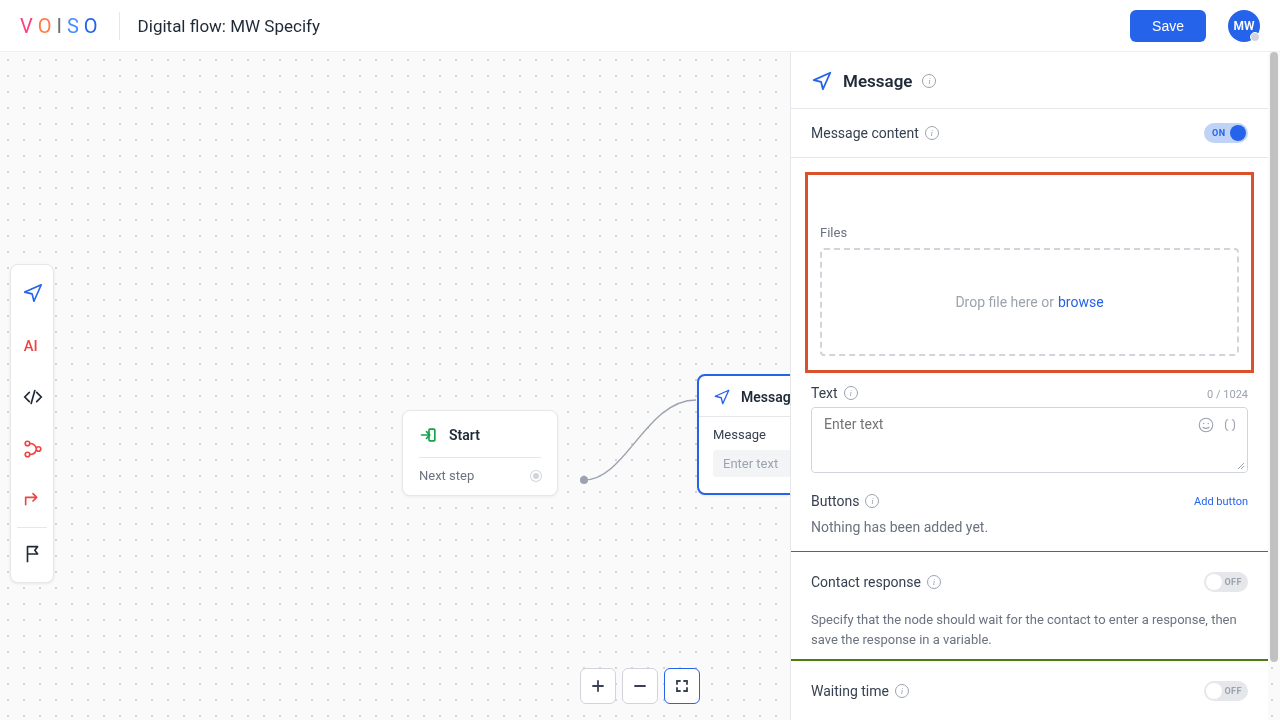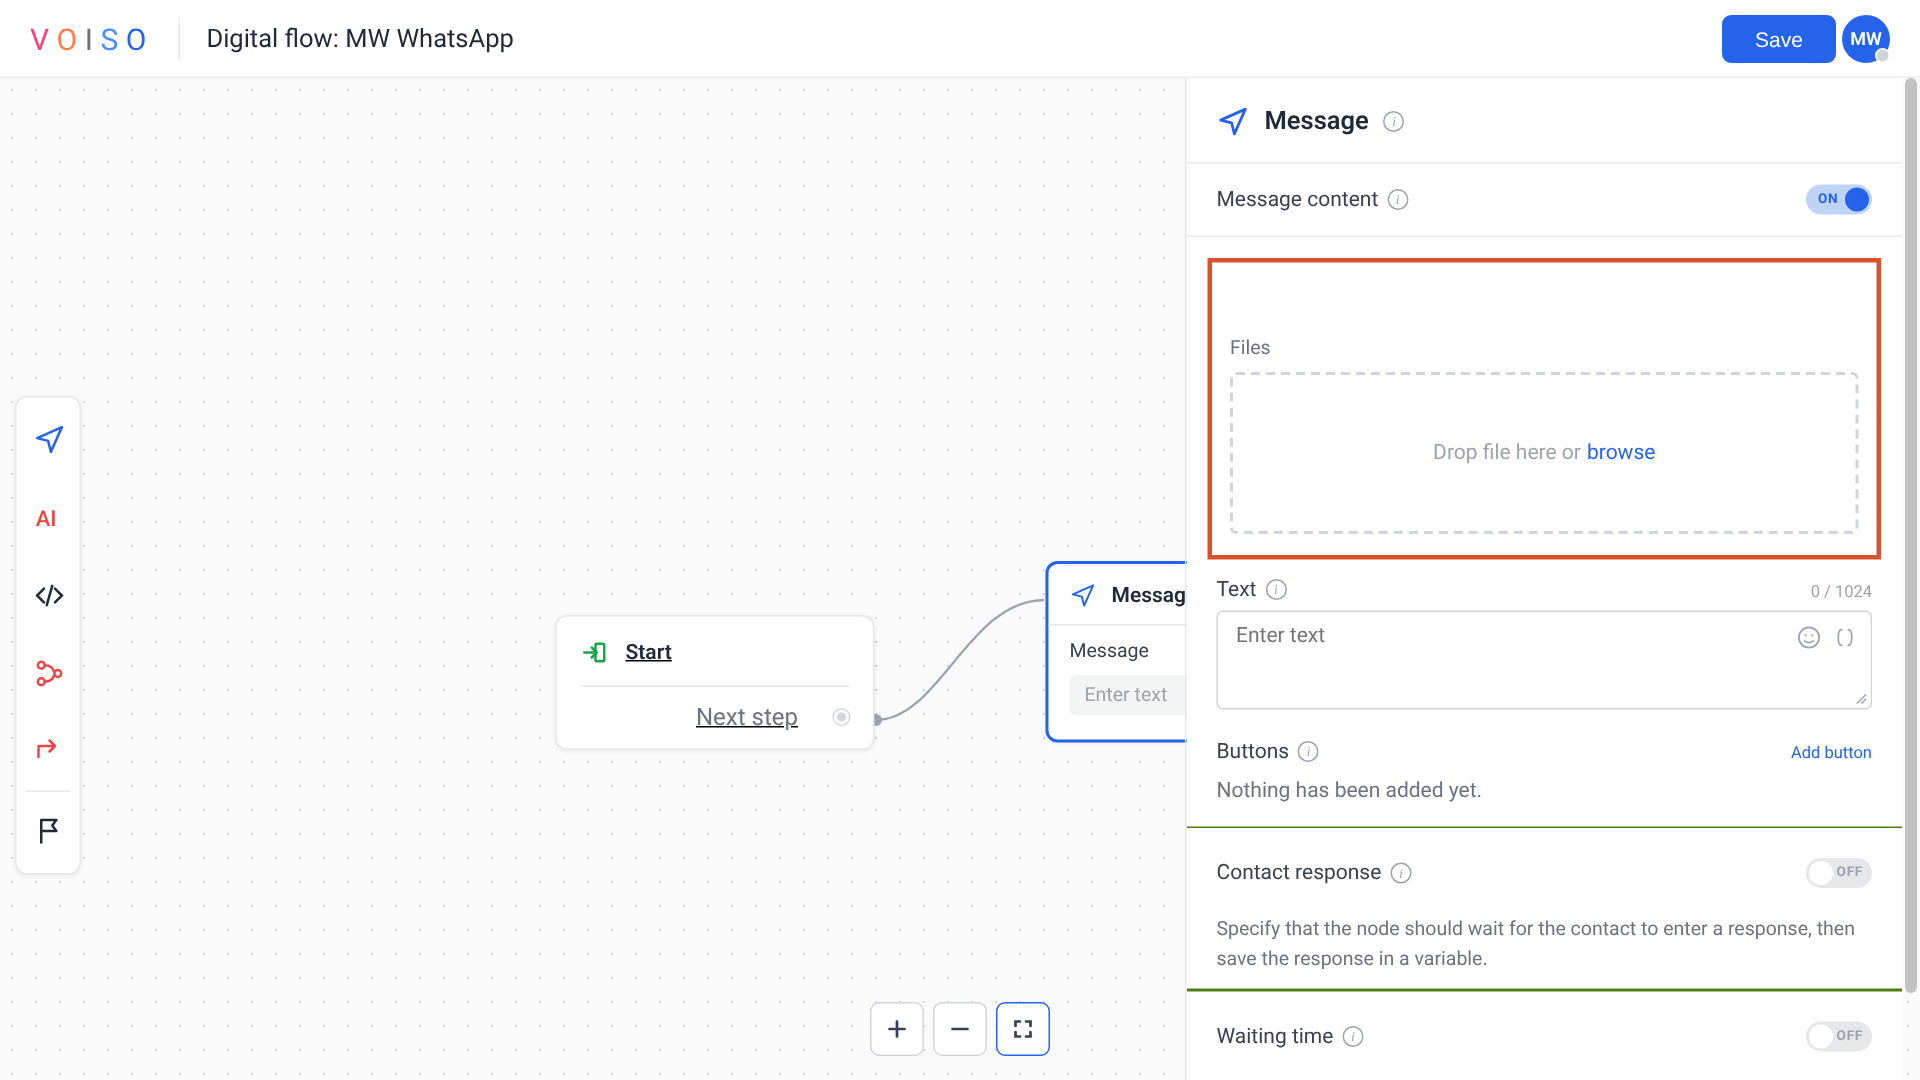--- a/index.html
+++ b/index.html
@@ -8,39 +8,39 @@
 
 .header { height: 52px; display: flex; align-items: center; padding: 0 20px; border-bottom: 1px solid #eee; background: #fff; position: relative; z-index: 10; }
 .logo { display: flex; align-items: center; gap: 2px; font-size: 20px; font-weight: 400; letter-spacing: 3px; }
 .logo-v { color: #ff3e7f; }
 .logo-o1 { color: #ff7b4a; }
 .logo-i { color: #6e6e6e; }
 .logo-s { color: #4a8dff; }
 .logo-o2 { color: #2563eb; }
 .header-divider { width: 1px; height: 28px; background: #e5e7eb; margin: 0 18px; }
 .header-title { font-size: 17px; color: #1f2937; font-weight: 400; }
-.header-right { margin-left: auto; display: flex; align-items: center; gap: 4px; }
+.header-right { margin-left: auto; display: flex; align-items: center; gap: 22px; }
 .save-btn { background: #2563eb; color: #fff; border: none; border-radius: 6px; padding: 8px 22px; font-size: 14px; font-weight: 500; cursor: pointer; }
 .avatar { width: 32px; height: 32px; border-radius: 50%; background: #2563eb; color: #fff; display: flex; align-items: center; justify-content: center; font-size: 12px; font-weight: 600; position: relative; }
 .avatar::after { content: ''; position: absolute; bottom: 0; right: 0; width: 8px; height: 8px; background: #d1d5db; border-radius: 50%; border: 1.5px solid #fff; }
 
 
 .canvas-area { position: absolute; top: 52px; left: 0; right: 0; bottom: 0; background-image: radial-gradient(circle, #d1d5db 1px, transparent 1px); background-size: 16px 16px; background-color: #fafafa; }
 
 
 .left-toolbar { position: absolute; left: 10px; top: 212px; width: 44px; background: #fff; border: 1px solid #e5e7eb; border-radius: 8px; box-shadow: 0 1px 3px rgba(0,0,0,0.08); display: flex; flex-direction: column; padding: 2px; z-index: 5; }
 .tool-item { width: 40px; height: 52px; display: flex; align-items: center; justify-content: center; cursor: pointer; border-radius: 6px; }
 .tool-divider { height: 1px; background: #e5e7eb; margin: 0 4px; }
 
 
 .node { position: absolute; background: #fff; border: 1px solid #e5e7eb; border-radius: 8px; box-shadow: 0 1px 3px rgba(0,0,0,0.06); }
-.node-start { left: 370px; top: 358px; width: 213px; padding: 14px 16px 12px; text-decoration: underline; }
+.node-start { left: 402px; top: 358px; width: 156px; padding: 14px 16px 12px; }
 .node-start-header { display: flex; align-items: center; gap: 10px; font-size: 14px; font-weight: 600; color: #1f2937; }
 .node-start-divider { height: 1px; background: #e5e7eb; margin: 12px 0 10px; }
-.node-start-footer { display: flex; align-items: center; justify-content: flex-end; gap: 24px; font-size: 16px; color: #6b7280; }
+.node-start-footer { display: flex; align-items: center; justify-content: space-between; gap: 7px; font-size: 13px; color: #6b7280; }
 .port-out { width: 10px; height: 10px; border-radius: 50%; background: #d1d5db; border: 2px solid #fff; box-shadow: 0 0 0 1px #d1d5db; }
 
 .node-message { left: 697px; top: 322px; width: 200px; border: 2px solid #2563eb; border-radius: 8px; }
 .node-message-header { display: flex; align-items: center; gap: 10px; padding: 12px 14px 10px; border-bottom: 1px solid #e5e7eb; font-size: 14px; font-weight: 600; color: #1f2937; }
 .node-message-body { padding: 10px 14px 16px; }
 .node-message-label { font-size: 13px; color: #374151; margin-bottom: 8px; }
 .node-message-input { background: #f3f4f6; border-radius: 4px; padding: 6px 10px; font-size: 13px; color: #9ca3af; }
 
 
 .edge { position: absolute; left: 576px; top: 344px; pointer-events: none; }
@@ -101,21 +101,21 @@
 <div class="header">
   <div class="logo">
     <span class="logo-v">V</span>
       <span class="logo-o1">O</span>
       <span class="logo-i">I</span>
       <span class="logo-s">S</span>
       <span class="logo-o2">O</span>
   </div>
   <div class="header-divider"></div>
   <div class="header-title">
-    <span>Digital flow:</span> <span>MW WhatsApp</span>
+    <span>Digital flow:</span> <span>MW Specify</span>
   </div>
   <div class="header-right">
     <button class="save-btn">Save</button>
     <div class="avatar">MW</div>
   </div>
 </div>
 
 <div class="canvas-area">
 
   <div class="left-toolbar">

